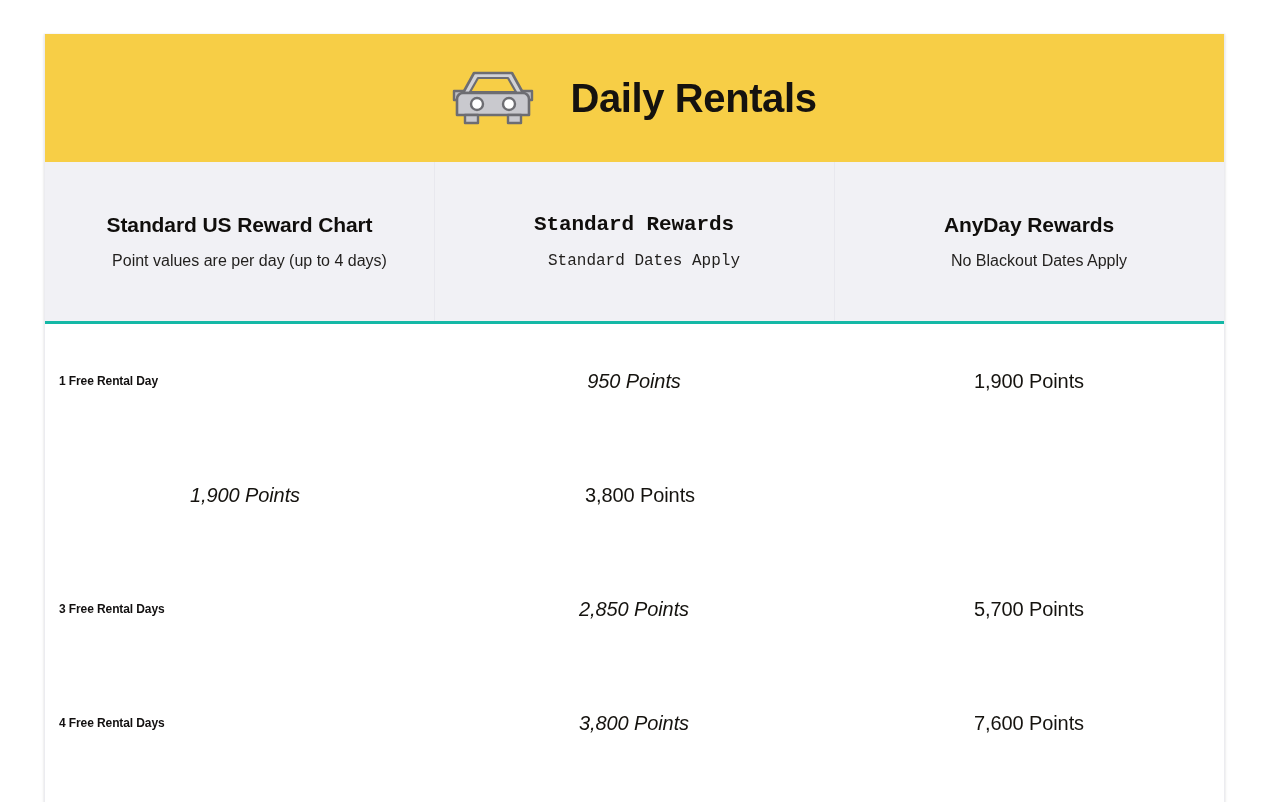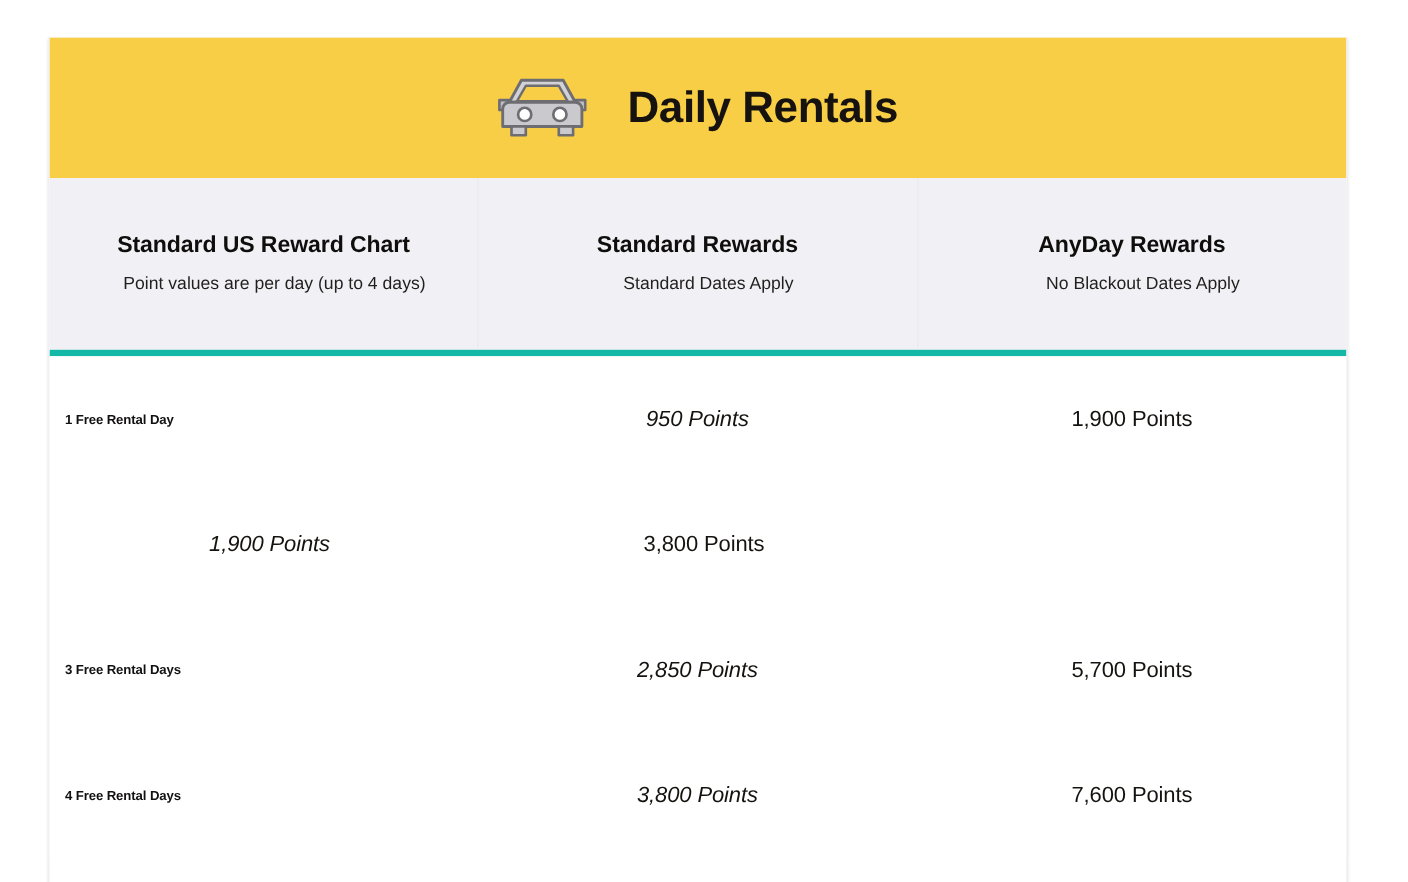--- a/index.html
+++ b/index.html
@@ -57,21 +57,21 @@
     letter-spacing: -0.4px;
     line-height: 1;
     white-space: nowrap;
   }
 
   
   .colhead {
     display: flex;
     height: 162px;
     background: #f1f1f5;
-    border-bottom: 6px solid #14b8a6;
+    border-bottom: 3px solid #14b8a6;
   }
 
   .colhead > .col {
     display: flex;
     flex-direction: column;
     align-items: center;
     justify-content: center;
     gap: 16px;
     padding: 0 14px;
     position: relative;
@@ -81,21 +81,21 @@
     content: "";
     position: absolute;
     left: 0;
     top: 0;
     bottom: 0;
     width: 1px;
     background: #e8e8ee;
   }
 
   .col-a { width: 389px; }
-  .col-b { width: 400px; }
+  .col-b { width: 400px; font-family: Liberation Mono, monospace; }
   .col-c { width: 390px; }
 
   .colhead .ch-title {
     font-size: 21px;
     font-weight: 700;
     color: #100e0c;
     letter-spacing: -0.1px;
     text-align: center;
     line-height: 1.1;
     white-space: nowrap;

